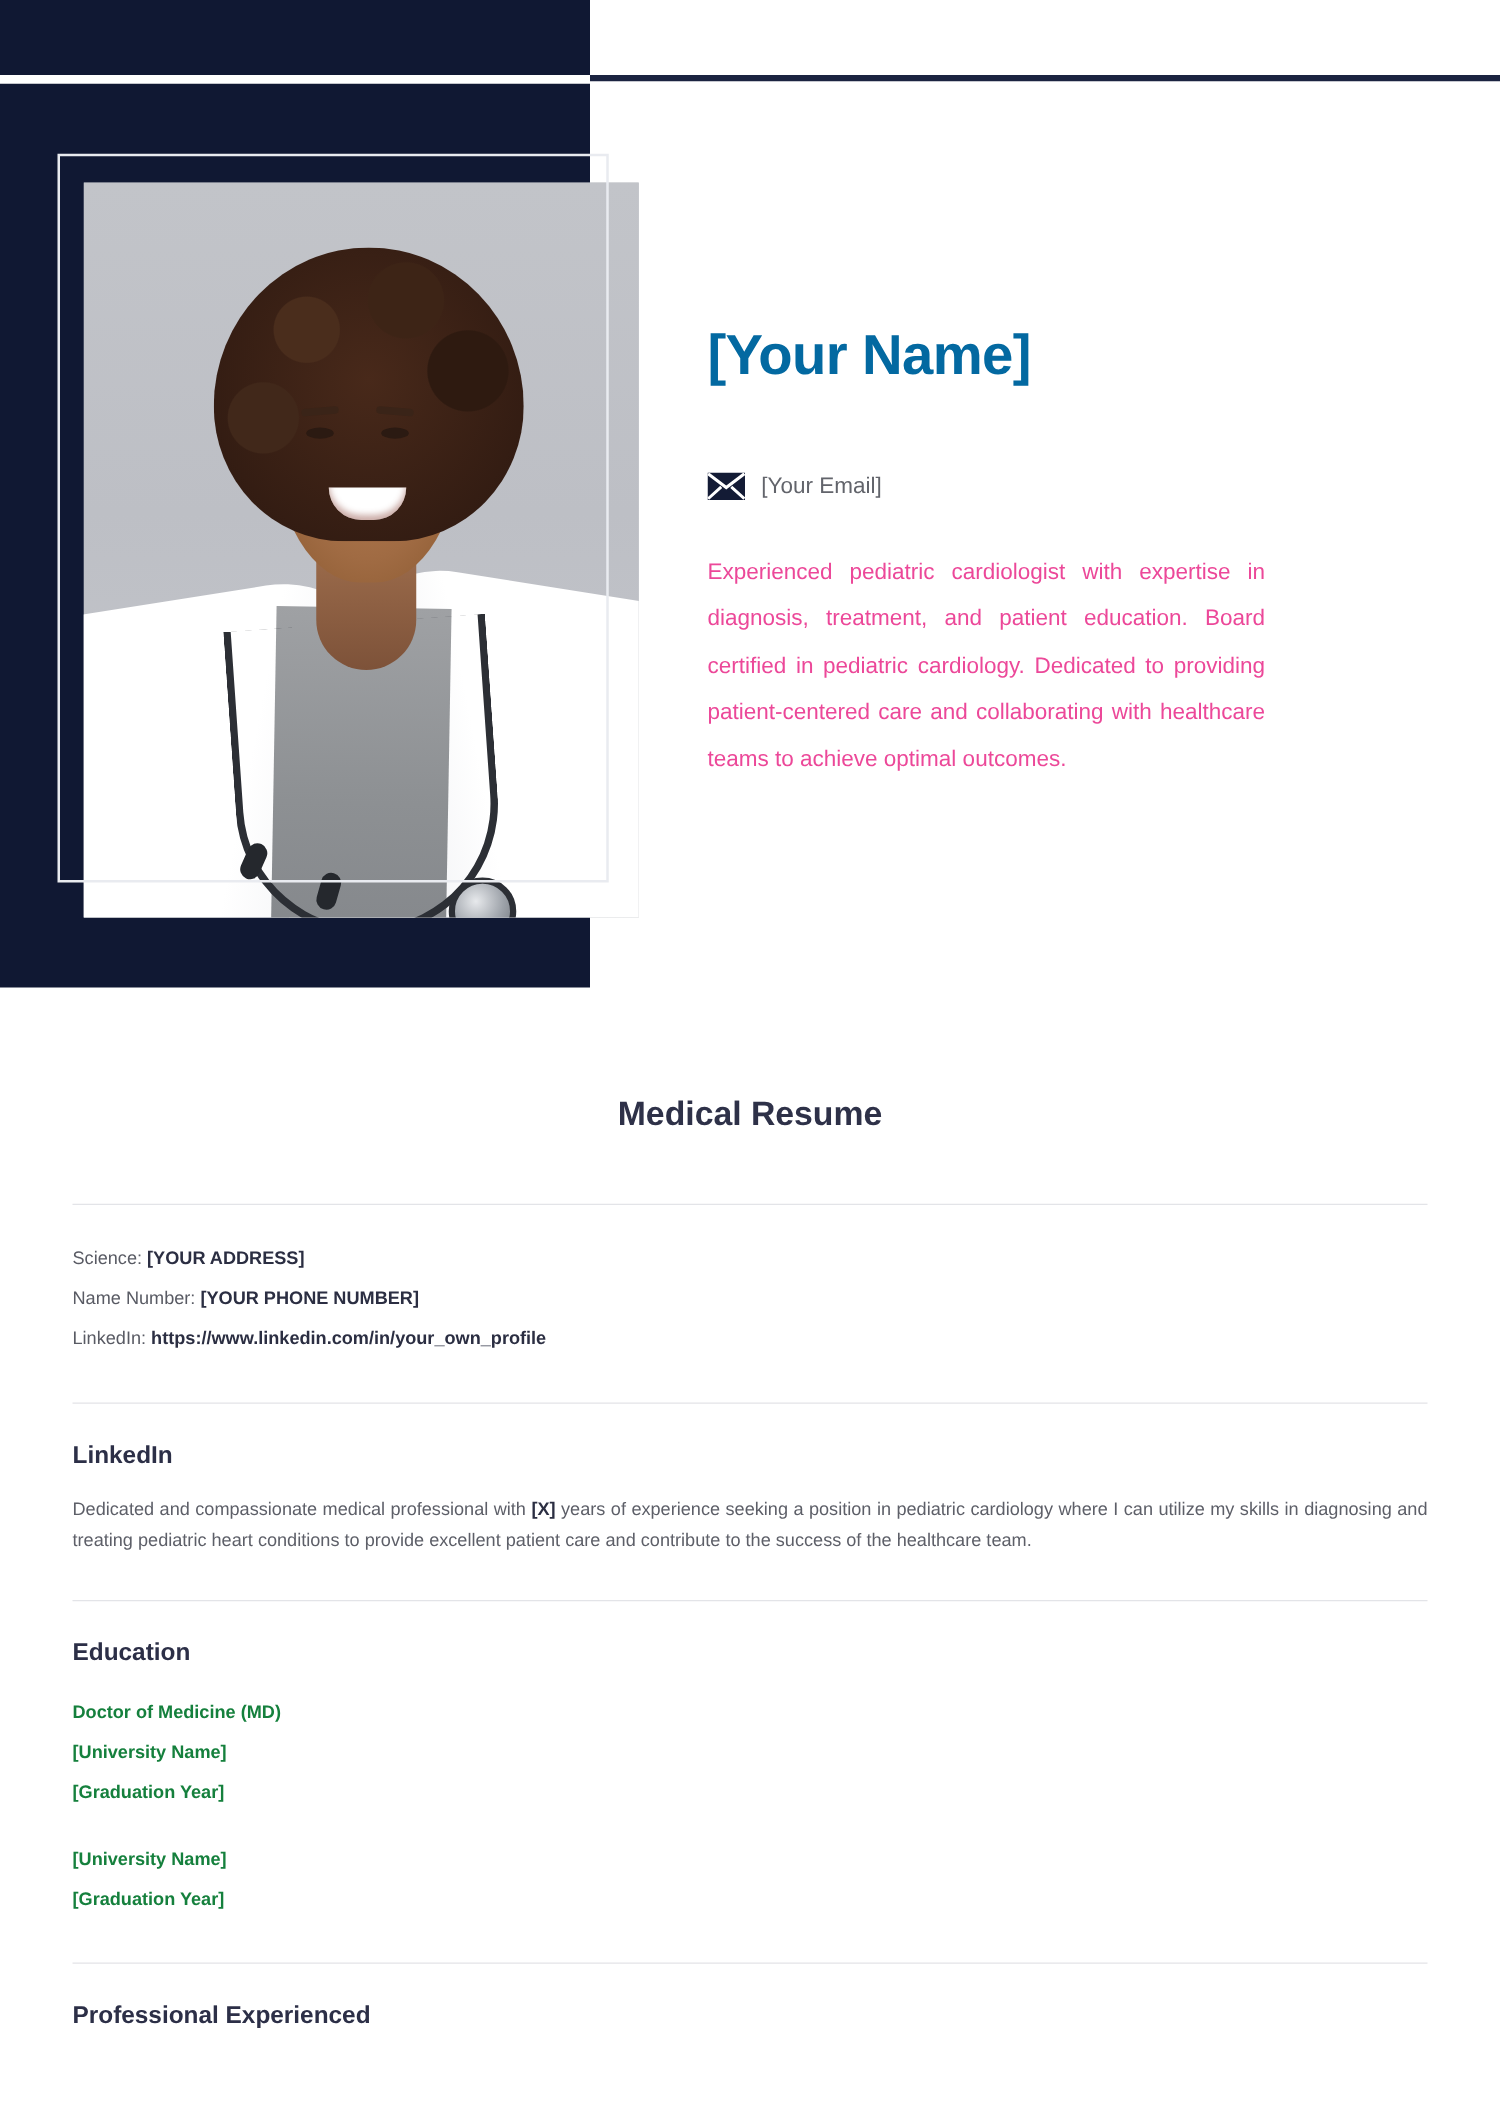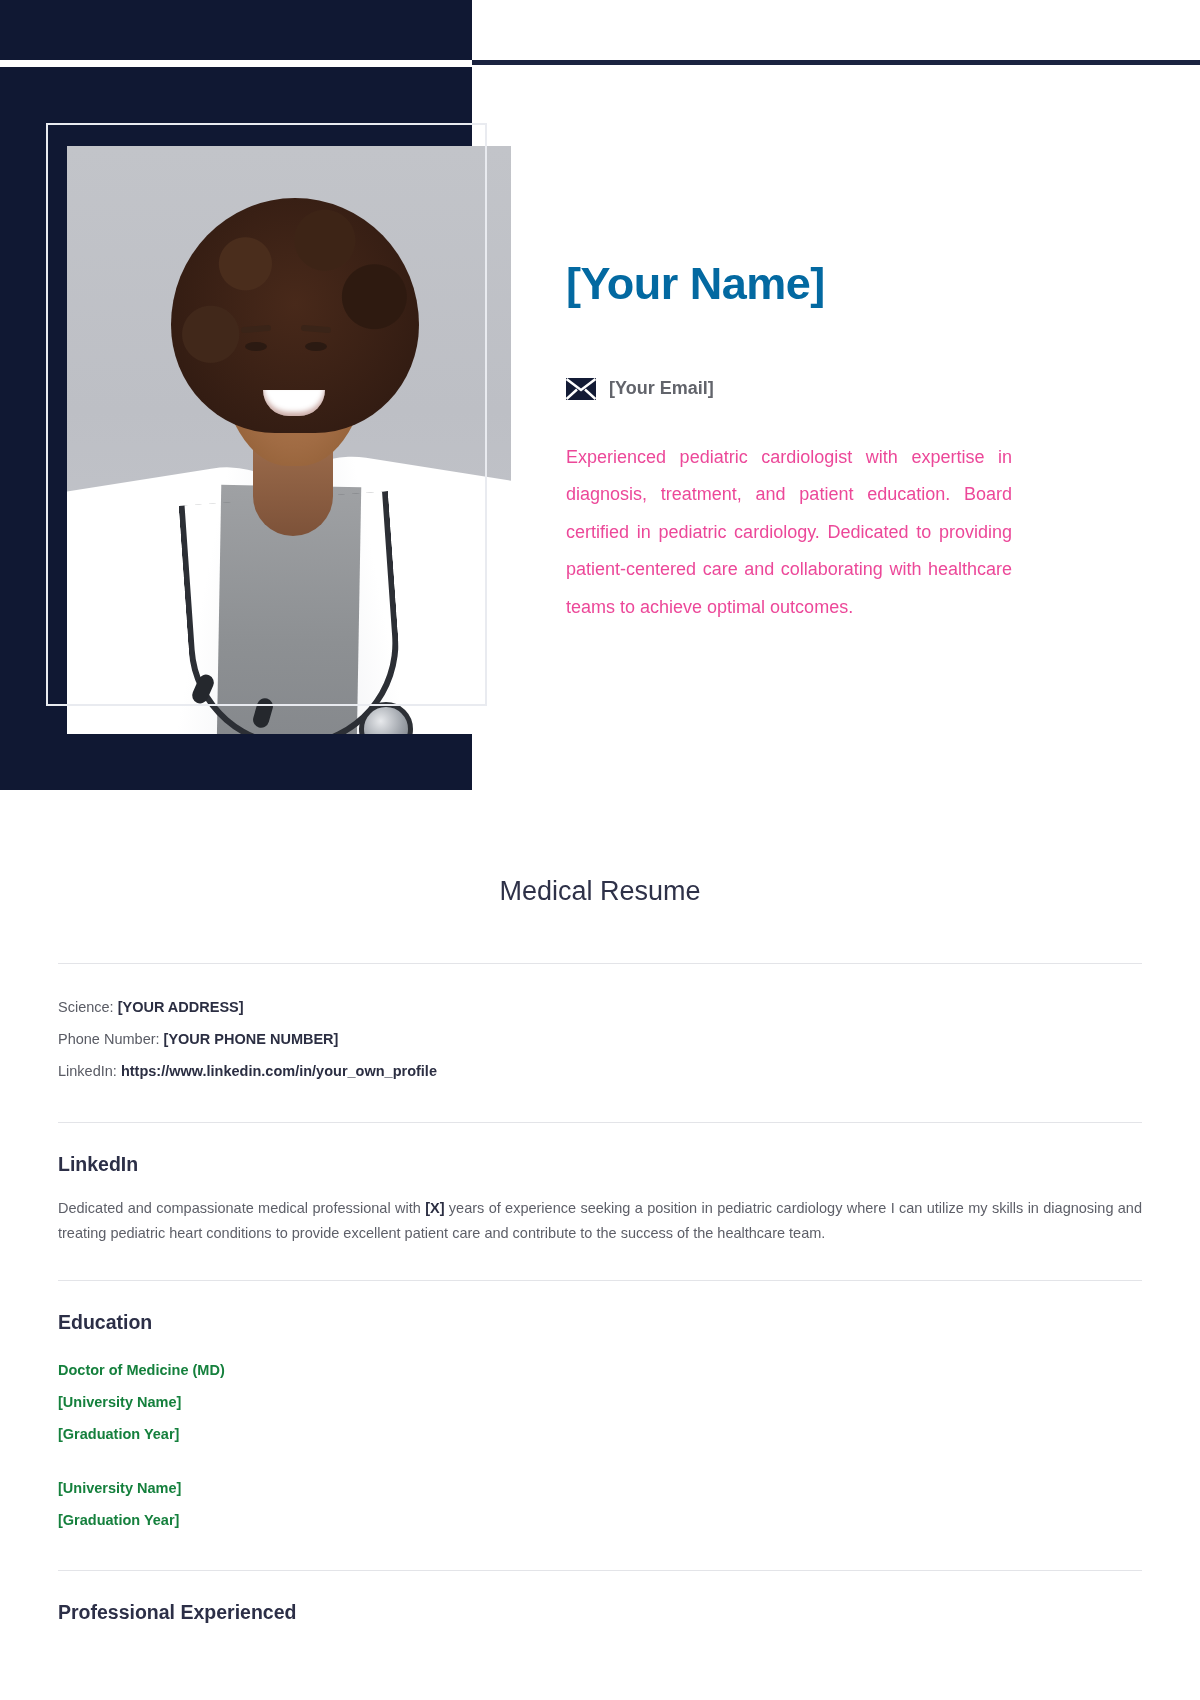--- a/index.html
+++ b/index.html
@@ -200,21 +200,20 @@
     letter-spacing: -0.5px;
     line-height: 1.15;
     margin-top: 44px;
   }
 
   .email-row {
     display: flex;
     align-items: center;
     gap: 13px;
     margin-top: 68px;
-    font-weight: bold;
   }
 
   .mail-icon { width: 30px; height: 22px; display: block; flex: 0 0 auto; }
 
   .email-text {
     font-size: 18px;
     color: #62646b;
   }
 
   .hero-summary {
@@ -230,21 +229,21 @@
     position: absolute;
     left: 0;
     top: 790px;
     width: 1200px;
     padding: 0 58px;
   }
 
   .resume-title {
     text-align: center;
     font-size: 27px;
-    font-weight: normal;
+    font-weight: bold;
     color: #2e3148;
     margin-top: 86px;
   }
 
   .divider {
     height: 1px;
     background: #e3e4e8;
     margin: 56px 0 0 0;
   }
 
@@ -338,21 +337,21 @@
     <div class="resume-title">Medical Resume</div>
 
     <div class="divider"></div>
 
     <div class="contact-block">
       <div class="contact-line">
         <span>Science:</span>
         <b>[YOUR ADDRESS]</b>
       </div>
       <div class="contact-line">
-        <span>Phone Number:</span>
+        <span>Name Number:</span>
         <b>[YOUR PHONE NUMBER]</b>
       </div>
       <div class="contact-line">
         <span>LinkedIn:</span>
         <b>https://www.linkedin.com/in/your_own_profile</b>
       </div>
     </div>
 
     <div class="divider divider-space"></div>
 

